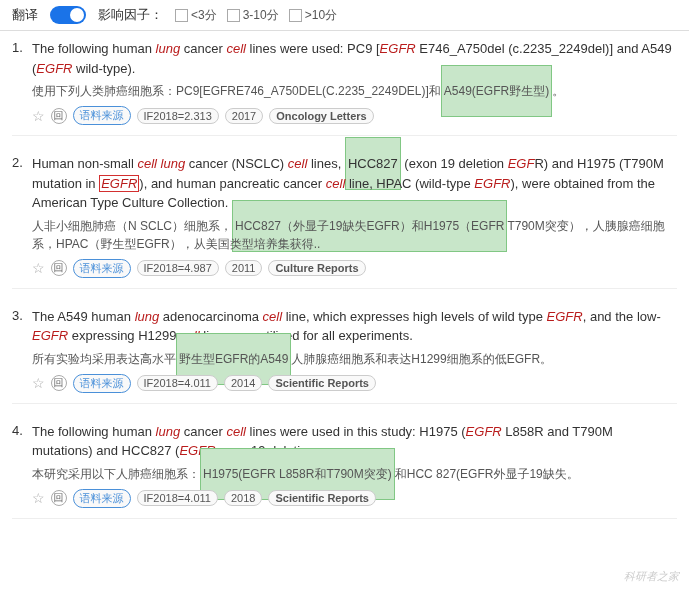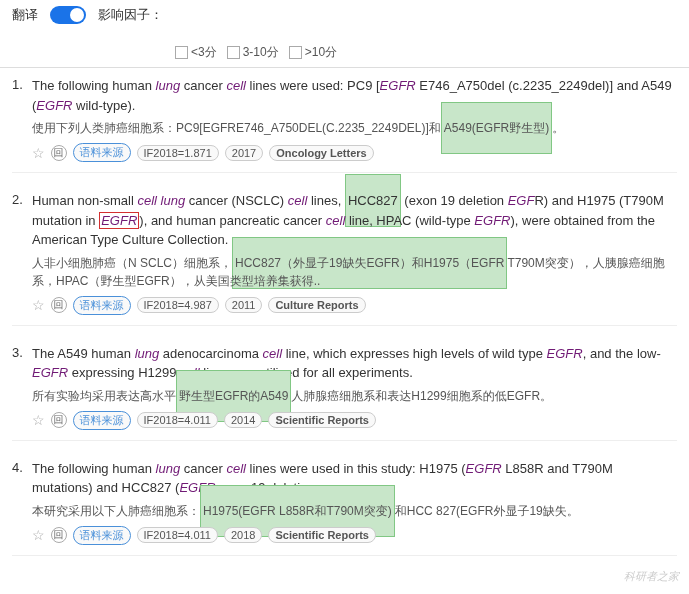--- a/index.html
+++ b/index.html
@@ -48,21 +48,20 @@
 
     .factor-label {
       font-size: 13px;
       color: #333;
     }
 
     .filter-options {
       display: flex;
       align-items: center;
       gap: 10px;
-      margin-top: 38px;
     }
 
     .filter-option {
       display: flex;
       align-items: center;
       gap: 3px;
       font-size: 12px;
       color: #555;
     }
 
@@ -153,21 +152,21 @@
     }
 
     .tag-journal {
       border-color: #ccc;
       color: #555;
       font-weight: bold;
     }
 
     em.italic-keyword {
       font-style: italic;
-      color: #701a75;
+      color: #b91c1c;
     }
 
     .highlight-box {
       background: #c8e6c9;
       padding: 18px 2px;
       border: 1px solid #81c784;
     }
 
     .text-red {
       color: #d32f2f;
@@ -230,21 +229,21 @@
         <div class="result-en">
           The following human <em class="italic-keyword">lung</em> cancer <em class="italic-keyword">cell</em> lines were used: PC9 [<em class="italic-keyword text-red">EGFR</em> E746_A750del (c.2235_2249del)] and A549 (<em class="italic-keyword text-red">EGFR</em> wild-type).
         </div>
         <div class="result-cn">
           使用下列人类肺癌细胞系：PC9[EGFRE746_A750DEL(C.2235_2249DEL)]和<span class="highlight-box">A549(EGFR野生型)</span>。
         </div>
         <div class="result-meta">
           <span class="star-icon">☆</span>
           <span class="round-icon">回</span>
           <span class="tag tag-source">语料来源</span>
-          <span class="tag tag-if">IF2018=1.871</span>
+          <span class="tag tag-if">IF2018=2.313</span>
           <span class="tag tag-year">2017</span>
           <span class="tag tag-journal">Oncology Letters</span>
         </div>
       </div>
     </div>
   </div>
 
   <div class="result-item">
     <div class="result-row">
       <div class="number-col">

